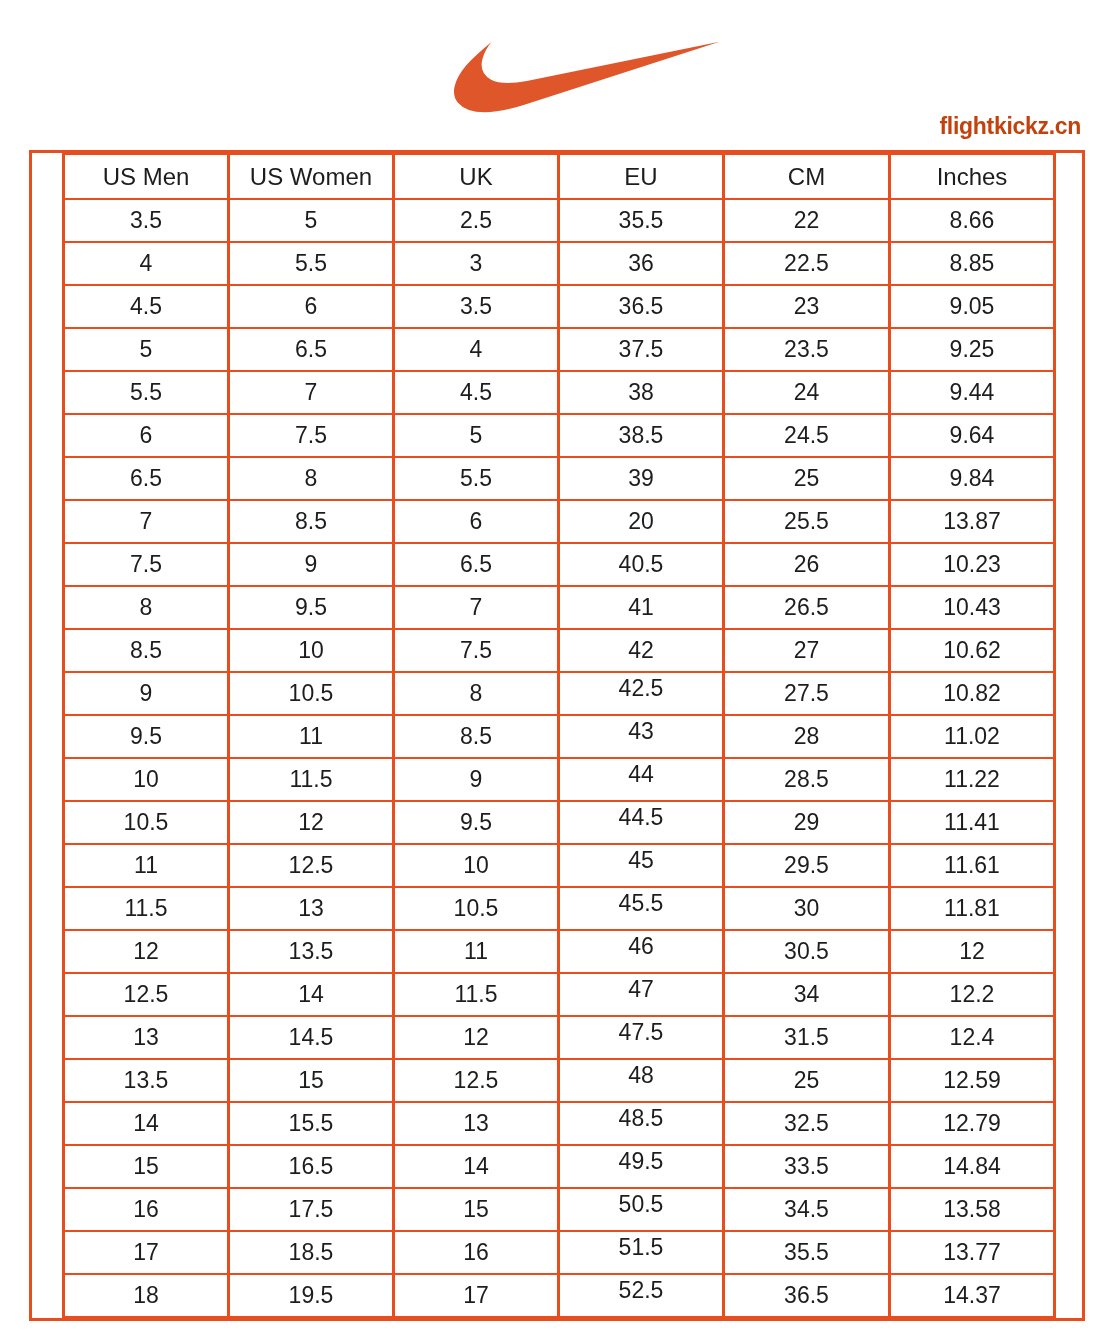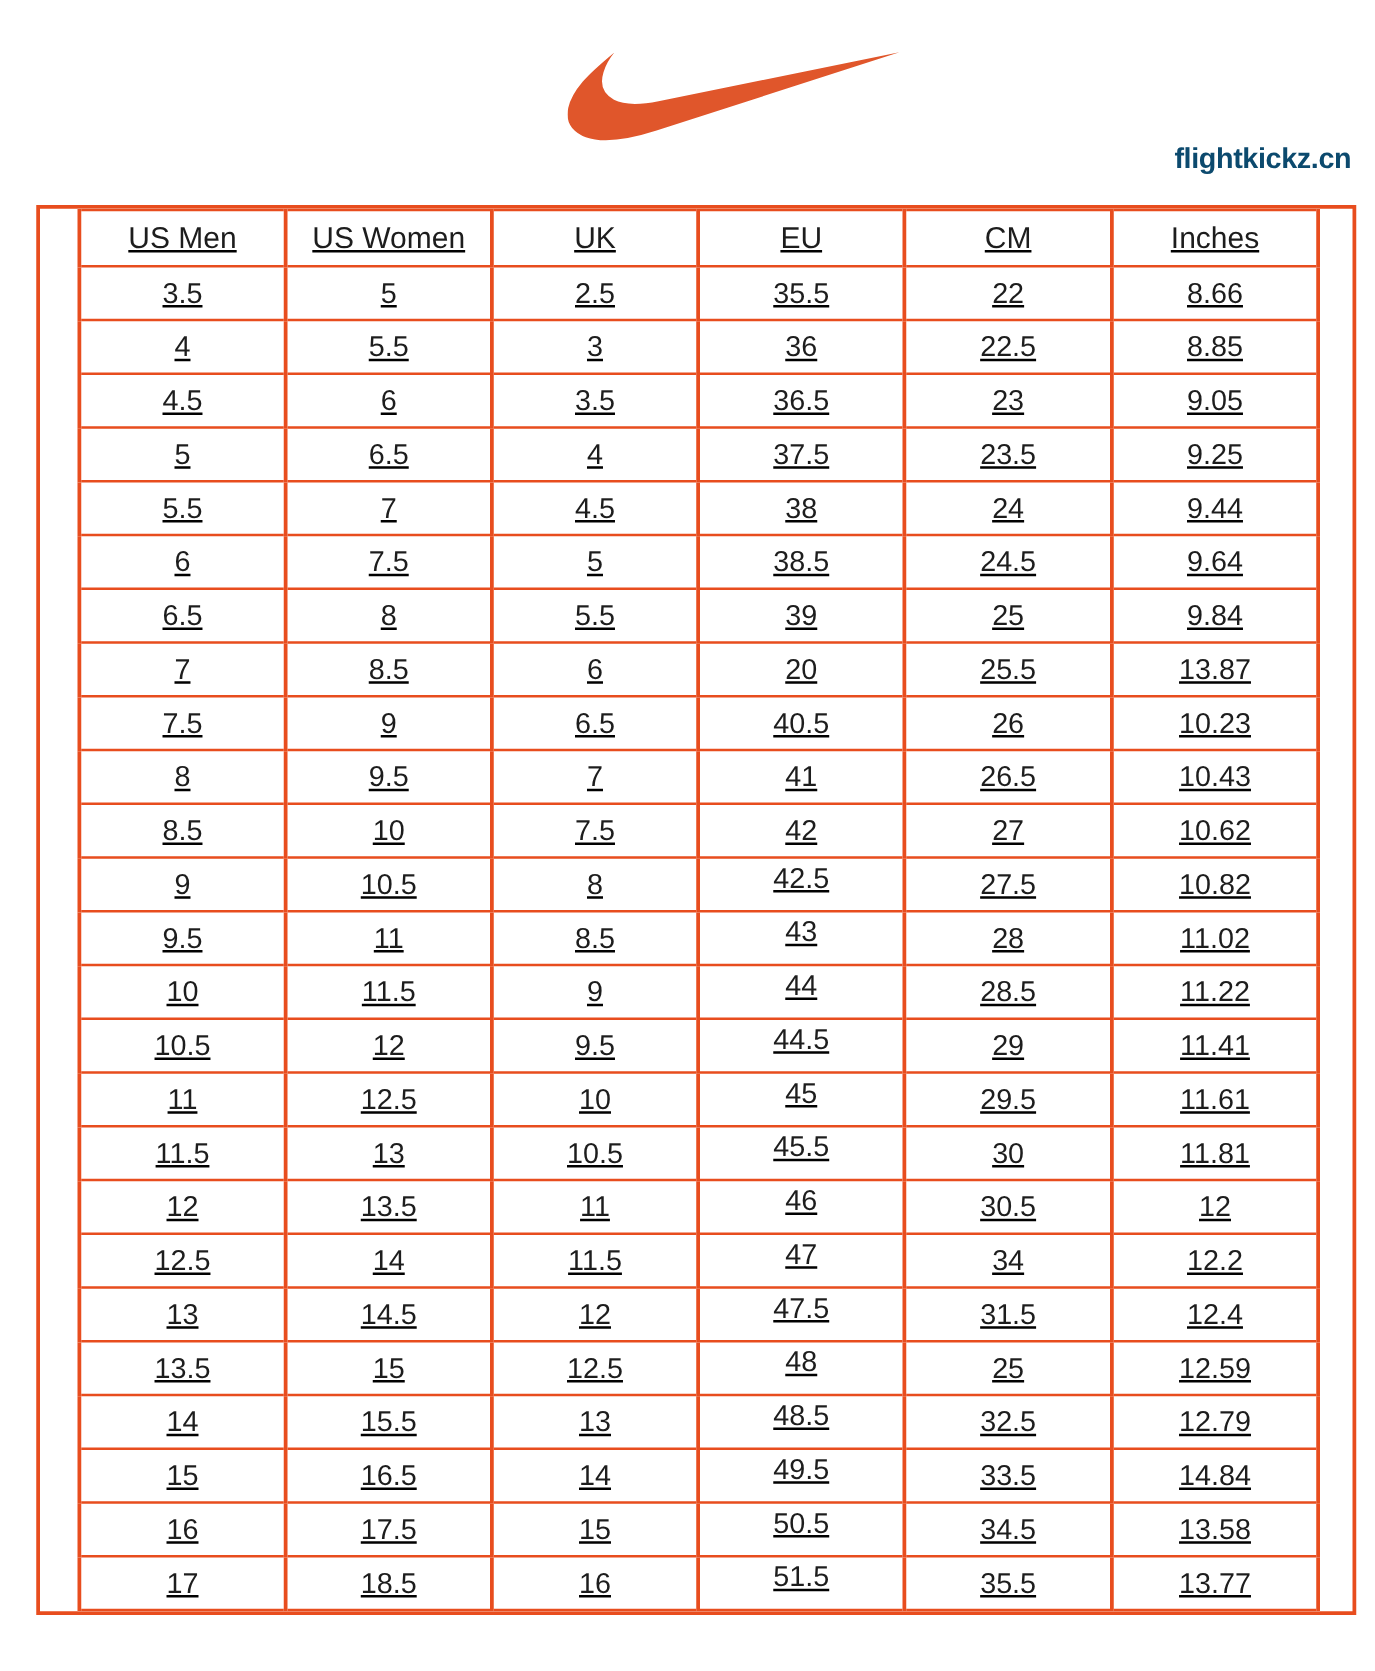--- a/index.html
+++ b/index.html
@@ -19,30 +19,29 @@
   .sheet { position: relative; width: 1100px; height: 1337px; background: var(--page-bg); }
 
   .swoosh {
     position: absolute; left: 454px; top: 30px;
     width: 268px; height: 94px;
   }
   .swoosh path { fill: var(--swoosh-color); }
 
   .site-label {
     position: absolute; top: 113px; right: 19px;
-    font-size: 23px; font-weight: 700; color: #0c4a6e;
+    font-size: 23px; font-weight: 700; color: #c2410c;
     letter-spacing: -0.3px;
   }
 
   .table-wrap {
-    position: absolute; left: 29px; top: 164px;
+    position: absolute; left: 29px; top: 150px;
     display: flex; align-items: flex-end;
     border: 3px solid var(--grid-line-color);
     background: var(--page-bg);
-    text-decoration: underline;
   }
   .accent-bar { background: var(--accent-bar-fill); }
   .accent-bar.left  { width: 30px; }
   .accent-bar.right { width: 26px; }
 
   table.size-chart {
     border-collapse: collapse;
     table-layout: fixed;
     width: 991px;
     background: #fff;
@@ -293,19 +292,27 @@
             <td>13.58</td>
           </tr>
           <tr>
             <td>17</td>
             <td>18.5</td>
             <td>16</td>
             <td>51.5</td>
             <td>35.5</td>
             <td>13.77</td>
           </tr>
+          <tr>
+            <td>18</td>
+            <td>19.5</td>
+            <td>17</td>
+            <td>52.5</td>
+            <td>36.5</td>
+            <td>14.37</td>
+          </tr>
         </tbody>
     </table>
 
     <div class="accent-bar right"></div>
   </div>
 
 </div>
 
 </body></html>

